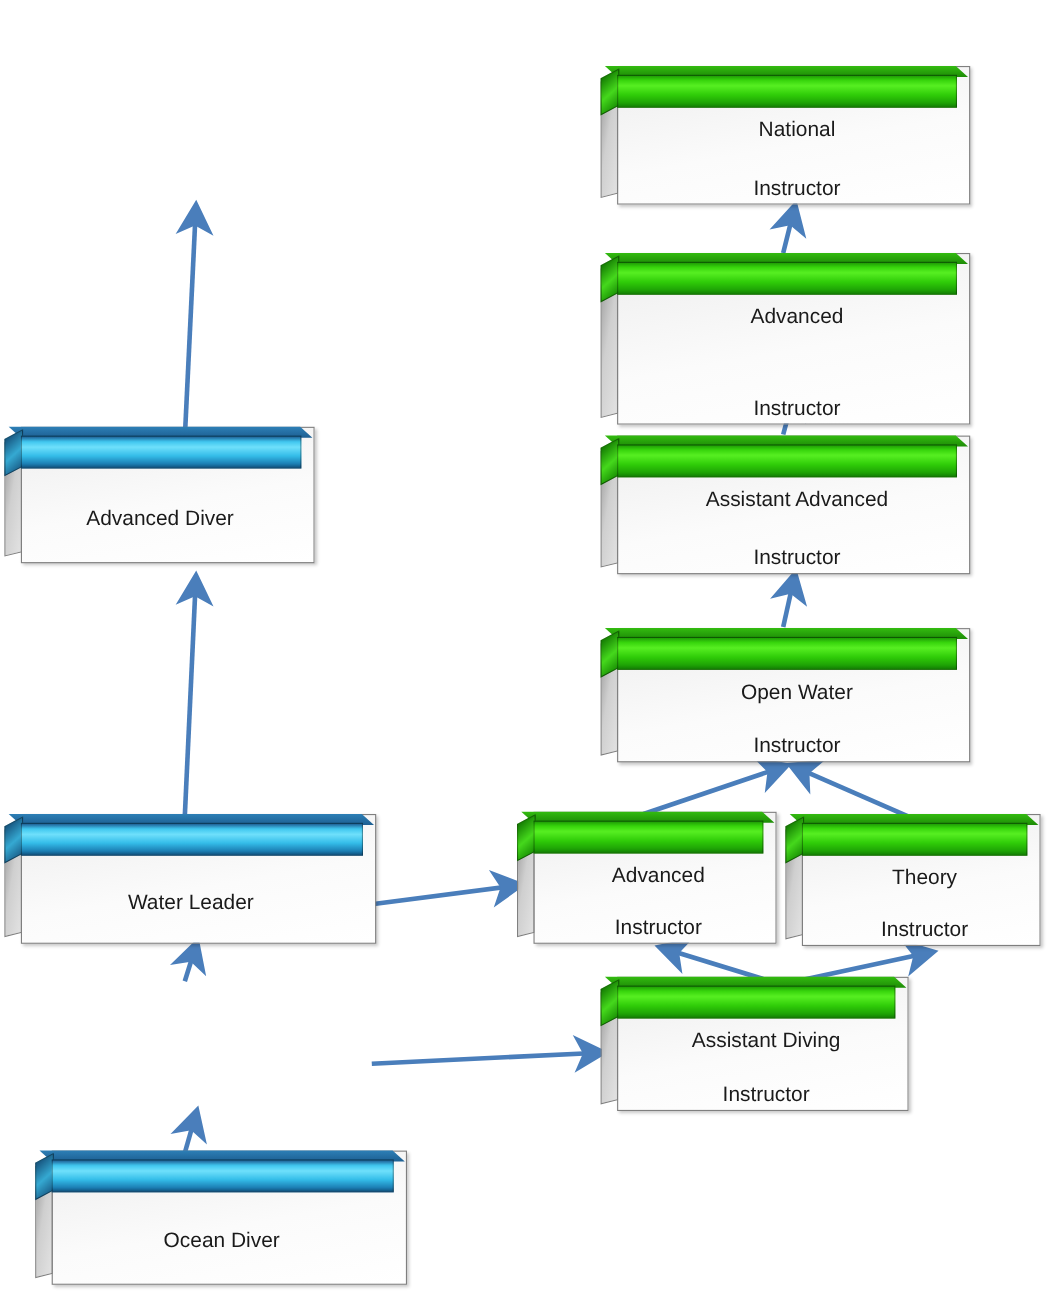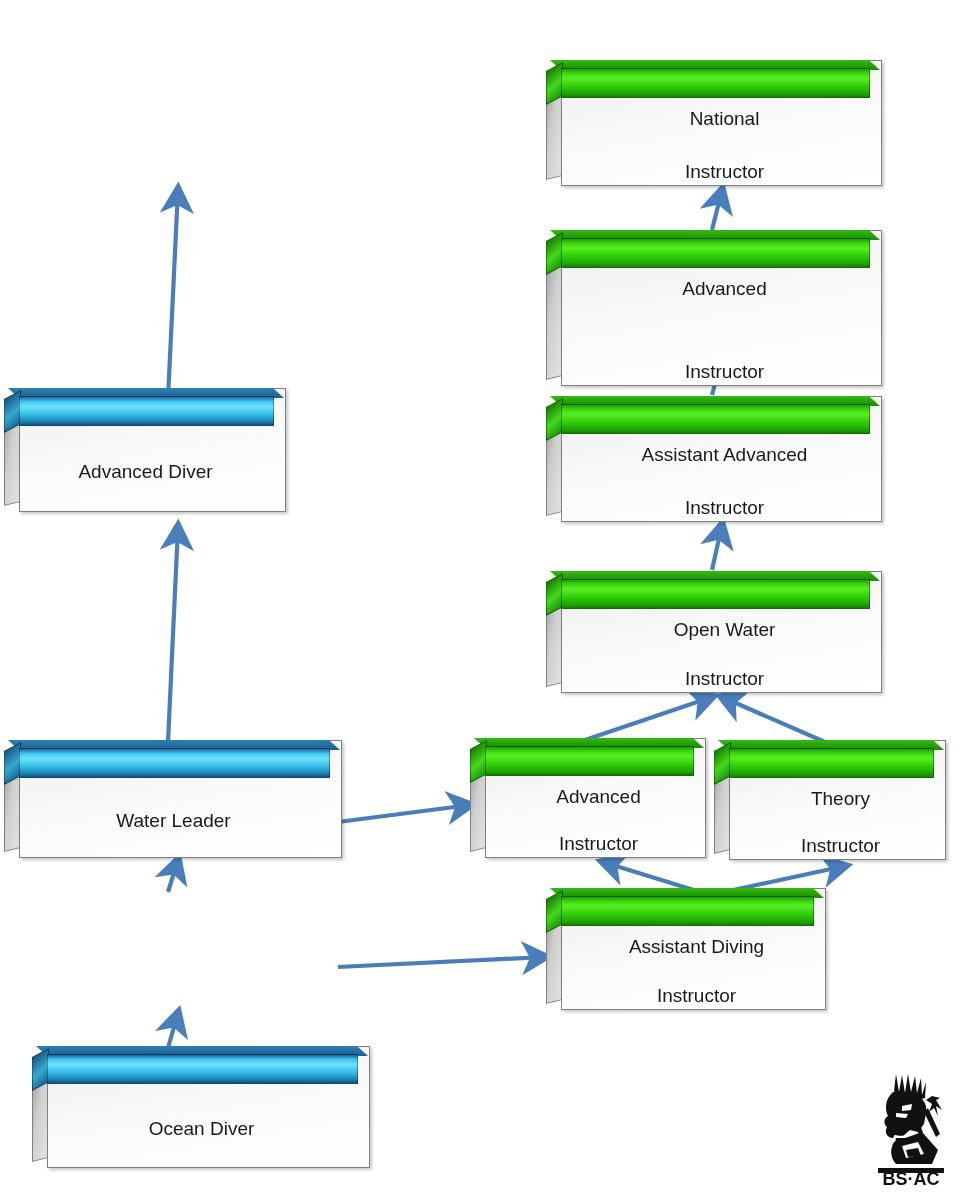--- a/index.html
+++ b/index.html
@@ -238,47 +238,14 @@
       <div class="bar-top"></div>
         <div class="bar-left"></div>
         <div class="bar-face"></div>
     </div>
     <div class="label two">
       <span class="ln">Assistant Diving</span>
       <span class="ln">Instructor</span>
     </div>
   </div>
 
-  <div id="logo">
-    <svg width="88" height="128" viewBox="0 0 88 128">
-      <g fill="#111111">
-
-        <path d="M30 16 L33 34 L36 17 L39 35 L42 16 L45 34 L49 18 L51 35 L55 20 L56 37 L60 24 L59 40
-                 L52 42 L34 40 L28 33 Z"></path>
-
-        <path d="M27 34 C20 40 18 50 22 58 C18 60 17 66 21 69 C18 74 21 80 27 80
-                 L30 74 L37 78 L44 72 L52 74 L58 66 L60 55 C62 46 56 38 47 36
-                 C40 34 33 33 27 34 Z"></path>
-
-        <path d="M22 62 L34 64 L30 68 L20 66 Z"></path>
-        <path d="M24 71 L40 73 L35 78 L23 76 Z"></path>
-        <path d="M30 80 L46 80 L41 86 L29 85 Z"></path>
-
-        <path d="M36 48 L46 46 L45 52 L36 53 Z" fill="#ffffff"></path>
-        <path d="M30 55 L42 56 L40 60 L30 59 Z" fill="#ffffff"></path>
-
-        <path d="M28 84 L56 74 L72 92 L66 106 L30 106 C24 100 24 90 28 84 Z"></path>
-        <path d="M36 88 L52 84 L58 96 L40 100 Z" fill="#ffffff"></path>
-        <path d="M40 92 L52 90 L55 98 L42 99 Z"></path>
-
-        <path d="M60 42 L66 46 L63 54 L68 50 L72 58 L70 48 L76 52 L70 42 L74 40 L66 38 Z"></path>
-        <path d="M62 50 L74 76 L70 79 L58 54 Z"></path>
-
-        <path d="M54 66 L64 96 L60 98 L50 68 Z"></path>
-      </g>
-
-      <rect x="12" y="110" width="66" height="5" fill="#111111"></rect>
-
-      <text x="45" y="127" text-anchor="middle" font-family="'Liberation Sans',sans-serif" font-size="18" font-weight="bold" fill="#111111">BS·AC</text>
-    </svg>
-  </div>
 
 </div>
 
 </body></html>

